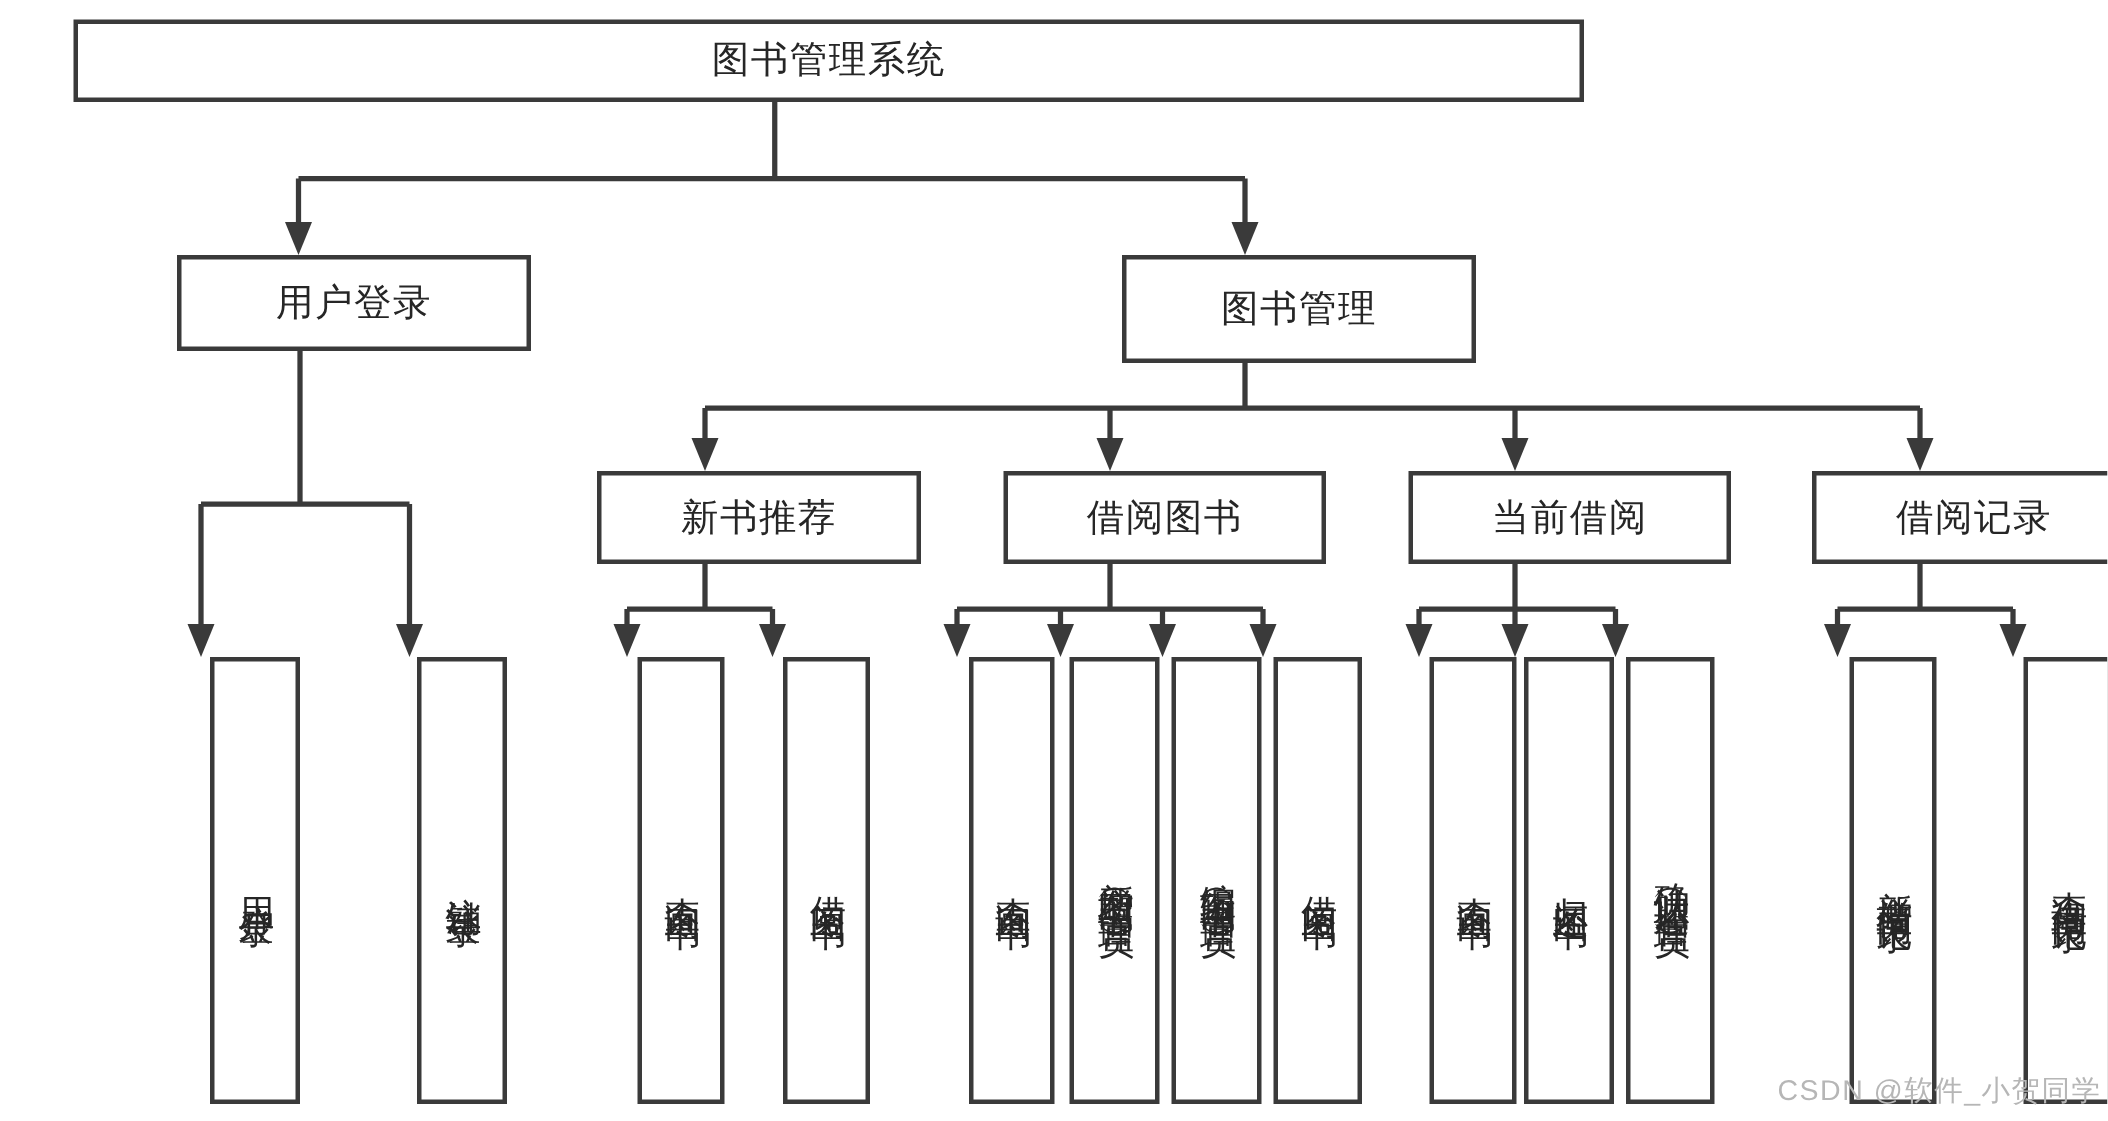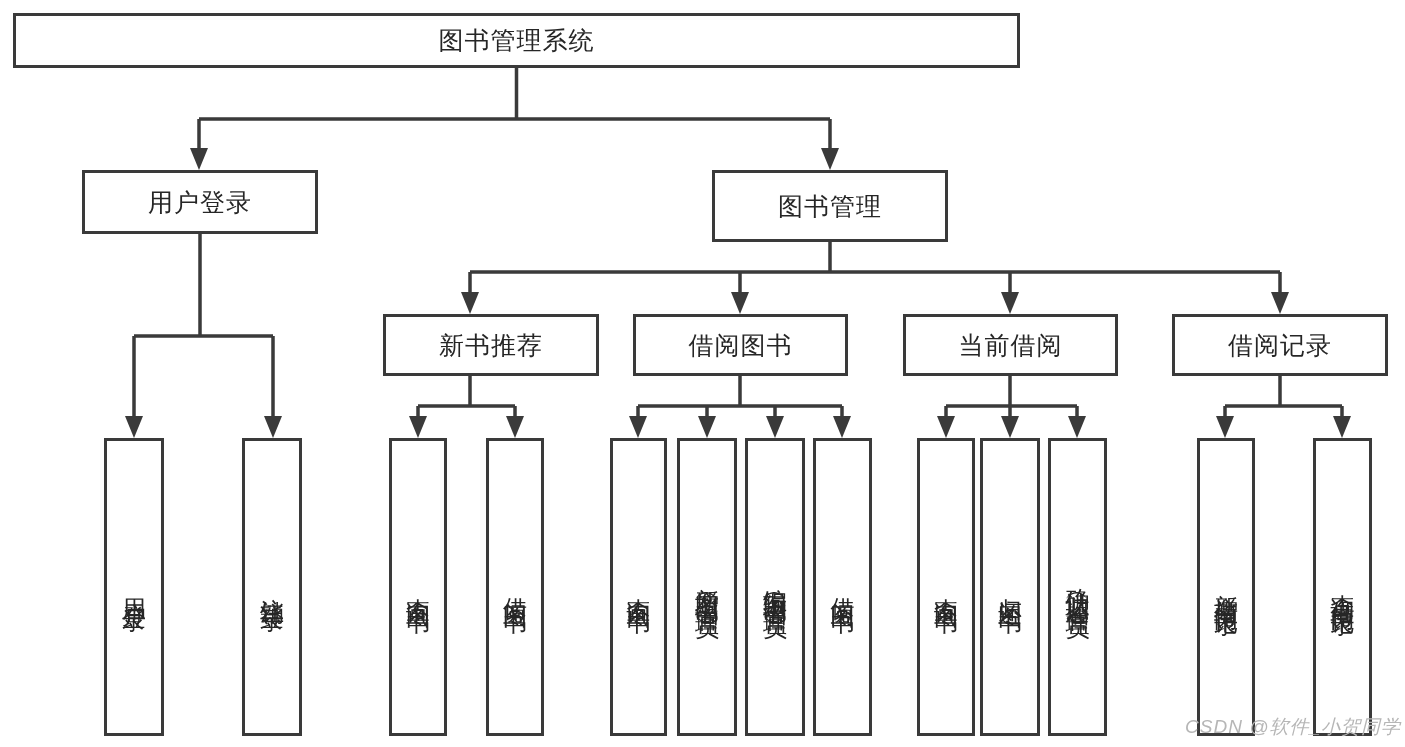--- a/index.html
+++ b/index.html
@@ -39,39 +39,39 @@
     background: var(--bg);
     border: 3px solid var(--line);
     display: flex;
     align-items: center;
     justify-content: center;
     z-index: 1;
     font-size: 25px;
     letter-spacing: 1px;
     color: var(--text);
     line-height: 1;
+    margin-left: 36px;
   }
   .node.vert { font-size: 24px; letter-spacing: 0; }
   .node.vert span {
     writing-mode: vertical-rl;
     text-orientation: mixed;
     letter-spacing: 4px;
     line-height: 1;
     white-space: nowrap;
   }
   .watermark {
     position: absolute;
     right: 4px;
     top: 714px;
     z-index: 2;
     font-size: 19px;
     color: var(--watermark);
     letter-spacing: 1px;
     white-space: nowrap;
-    font-style: italic;
   }
 </style>
 </head>
 <body>
 
 <div class="canvas">
 
   <svg class="connectors" viewBox="0 0 1405 747" xmlns="http://www.w3.org/2000/svg" aria-hidden="true">
 
     <path class="shaft" d="M516.5 68 V119 M199 119 H830 M199 119 V150 M830 119 V150"></path>
@@ -106,21 +106,21 @@
     <path class="shaft" d="M1280 376 V406 M1225 406 H1342 M1225 406 V418 M1342 406 V418"></path>
     <path class="head" d="M1216 416 L1234 416 L1225 438 Z"></path>
     <path class="head" d="M1333 416 L1351 416 L1342 438 Z"></path>
   </svg>
 
   <div class="node" style="left:13px; top:13px; width:1007px; height:55px;">图书管理系统</div>
 
   <div class="node" style="left:82px; top:170px; width:236px; height:64px;">用户登录</div>
   <div class="node" style="left:712px; top:170px; width:236px; height:72px;">图书管理</div>
 
-  <div class="node" style="left:383px; top:314px; width:216px; height:62px;">新书推荐</div>
+  <div class="node" style="left:362px; top:314px; width:216px; height:62px;">新书推荐</div>
   <div class="node" style="left:633px; top:314px; width:215px; height:62px;">借阅图书</div>
   <div class="node" style="left:903px; top:314px; width:215px; height:62px;">当前借阅</div>
   <div class="node" style="left:1172px; top:314px; width:216px; height:62px;">借阅记录</div>
 
   <div class="node vert" style="left:104px; top:438px; width:60px; height:298px;">
     <span>用户登录</span>
   </div>
   <div class="node vert" style="left:242px; top:438px; width:60px; height:298px;">
     <span>注销登录</span>
   </div>

